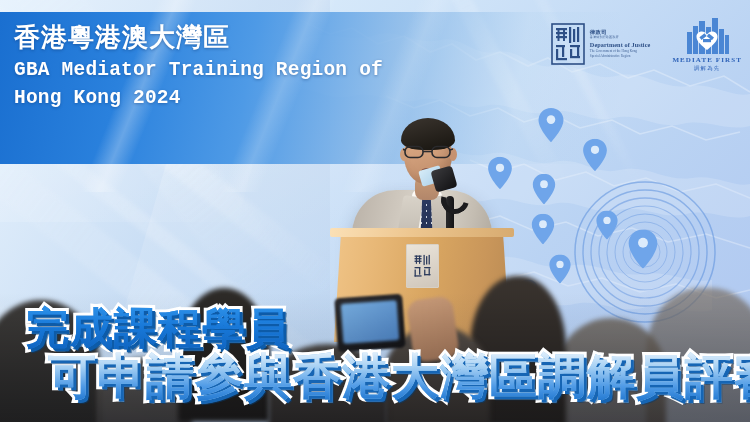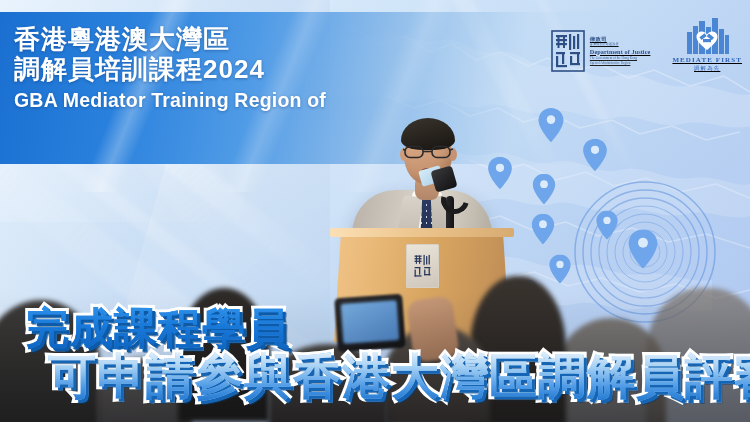--- a/index.html
+++ b/index.html
@@ -44,28 +44,28 @@
   .map-shapes svg{width:100%;height:100%;display:block;}
 
   
   .title-band{position:absolute;left:0;top:12px;width:620px;height:152px;
     background:linear-gradient(100deg,#1a6fd0 0%,#2a81dd 20%,#4e9ae6 40%,rgba(126,178,230,.75) 62%,rgba(180,212,240,.25) 82%,rgba(200,224,246,0) 100%);
   }
   .title-band .band-streak{position:absolute;top:-20px;height:200px;width:40px;
     background:linear-gradient(90deg,rgba(255,255,255,0),rgba(255,255,255,.28),rgba(255,255,255,0));
     transform:skewX(-22deg);}
 
-  .title-wrap{position:absolute;left:14px;top:24px;width:520px;z-index:6;}
+  .title-wrap{position:absolute;left:14px;top:24px;width:520px;z-index:6;font-family:Liberation Mono, monospace;}
   .t-cn{color:#fff;font-weight:700;font-size:26px;line-height:30px;letter-spacing:1px;
     text-shadow:0 1px 3px rgba(10,50,110,.45);}
   .t-en{color:#fff;font-weight:700;font-size:19.5px;line-height:24px;margin-top:4px;
     letter-spacing:.2px;text-shadow:0 1px 3px rgba(10,50,110,.4);}
 
   
-  .logos{position:absolute;right:8px;top:16px;display:flex;align-items:flex-end;gap:22px;z-index:7;text-decoration:underline;}
+  .logos{position:absolute;right:8px;top:16px;display:flex;align-items:center;gap:22px;z-index:7;}
   .doj{display:flex;align-items:center;gap:5px;}
   .doj-seal{width:34px;height:42px;position:relative;}
   .doj-seal svg{width:100%;height:100%;}
   .doj-text{line-height:1.05;color:#2d4f86;}
   .doj-text .l1{font-size:5.4px;font-weight:700;letter-spacing:.3px;}
   .doj-text .l2{font-size:3.1px;letter-spacing:.1px;margin-top:1px;opacity:.9;}
   .doj-text .l3{font-family:"Liberation Serif",serif;font-size:6.2px;font-weight:600;margin-top:2px;letter-spacing:.1px;}
   .doj-text .l4{font-family:"Liberation Serif",serif;font-size:3.3px;margin-top:1px;line-height:1.25;opacity:.85;}
 
   .mfirst{display:flex;flex-direction:column;align-items:center;color:#2f63b8;}
@@ -308,22 +308,22 @@
   </div>
 
   <div class="title-band">
     <div class="band-streak" style="left:120px;"></div>
     <div class="band-streak" style="left:260px;opacity:.7;"></div>
     <div class="band-streak" style="left:380px;opacity:.5;"></div>
   </div>
 
   <div class="title-wrap">
     <div class="t-cn">香港粵港澳大灣區</div>
-    <div class="t-cn">調解員培訓課程2024</div>
     <div class="t-en">GBA Mediator Training Region of</div>
+    <div class="t-en">Hong Kong 2024</div>
   </div>
 
   <div class="logos">
 
     <div class="doj">
       <div class="doj-seal">
         <svg viewBox="0 0 34 42">
           <rect x="1" y="1" width="32" height="40" fill="none" stroke="#2d4f86" stroke-width="1.6"></rect>
           <g fill="#2d4f86">
             <rect x="5" y="5" width="11" height="2.2"></rect>

